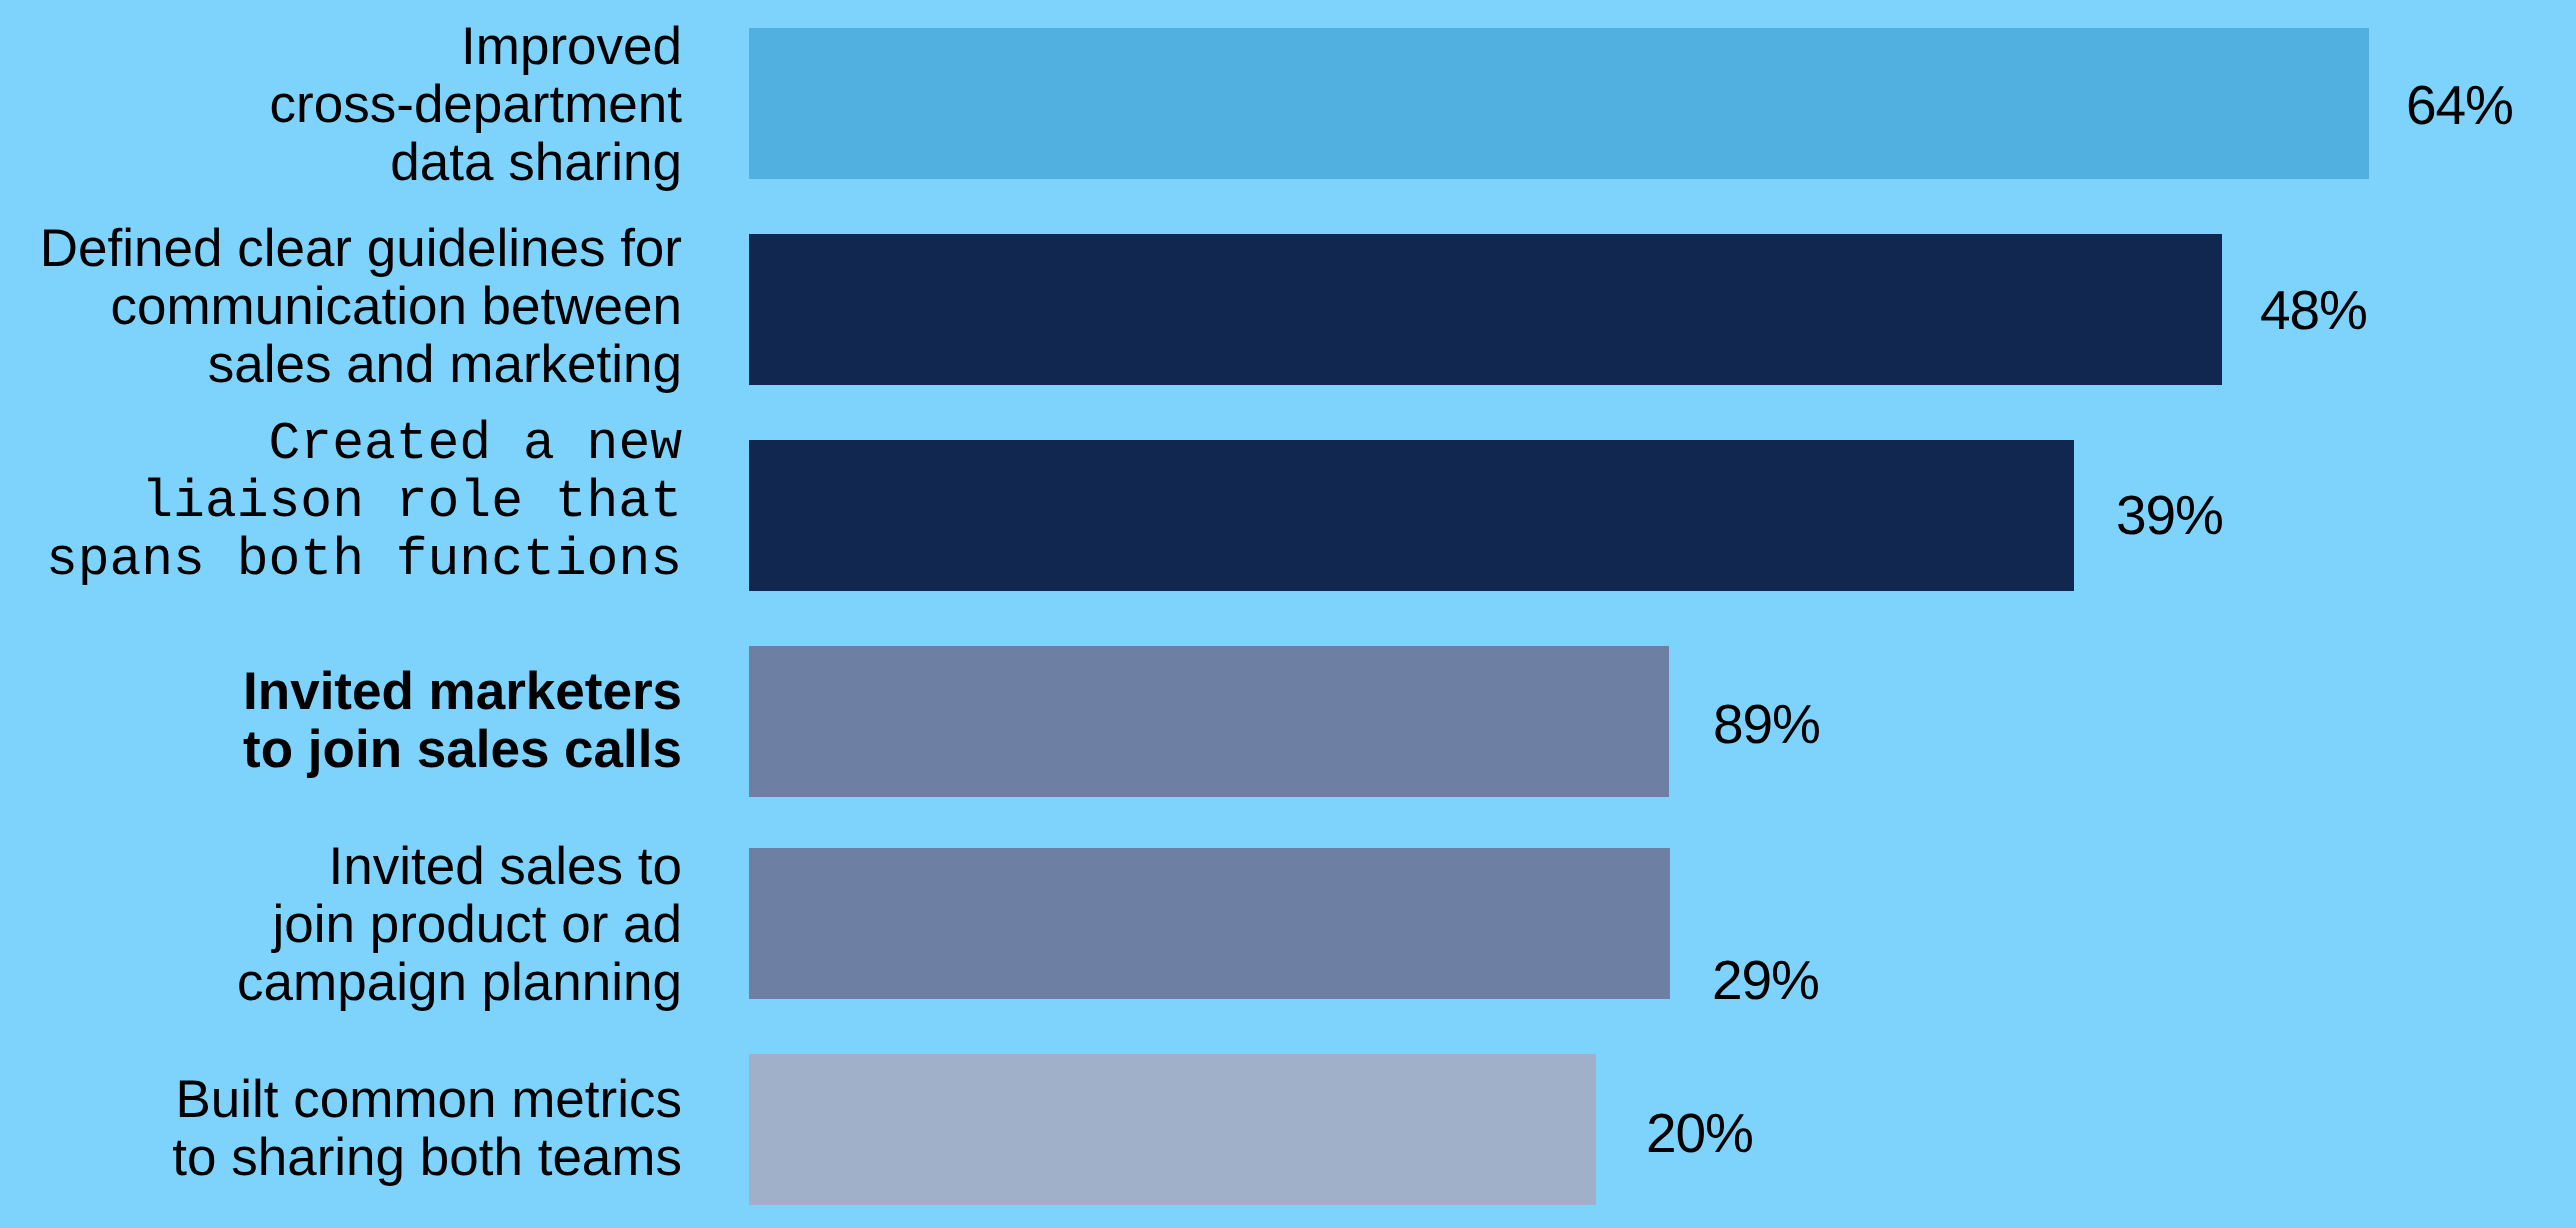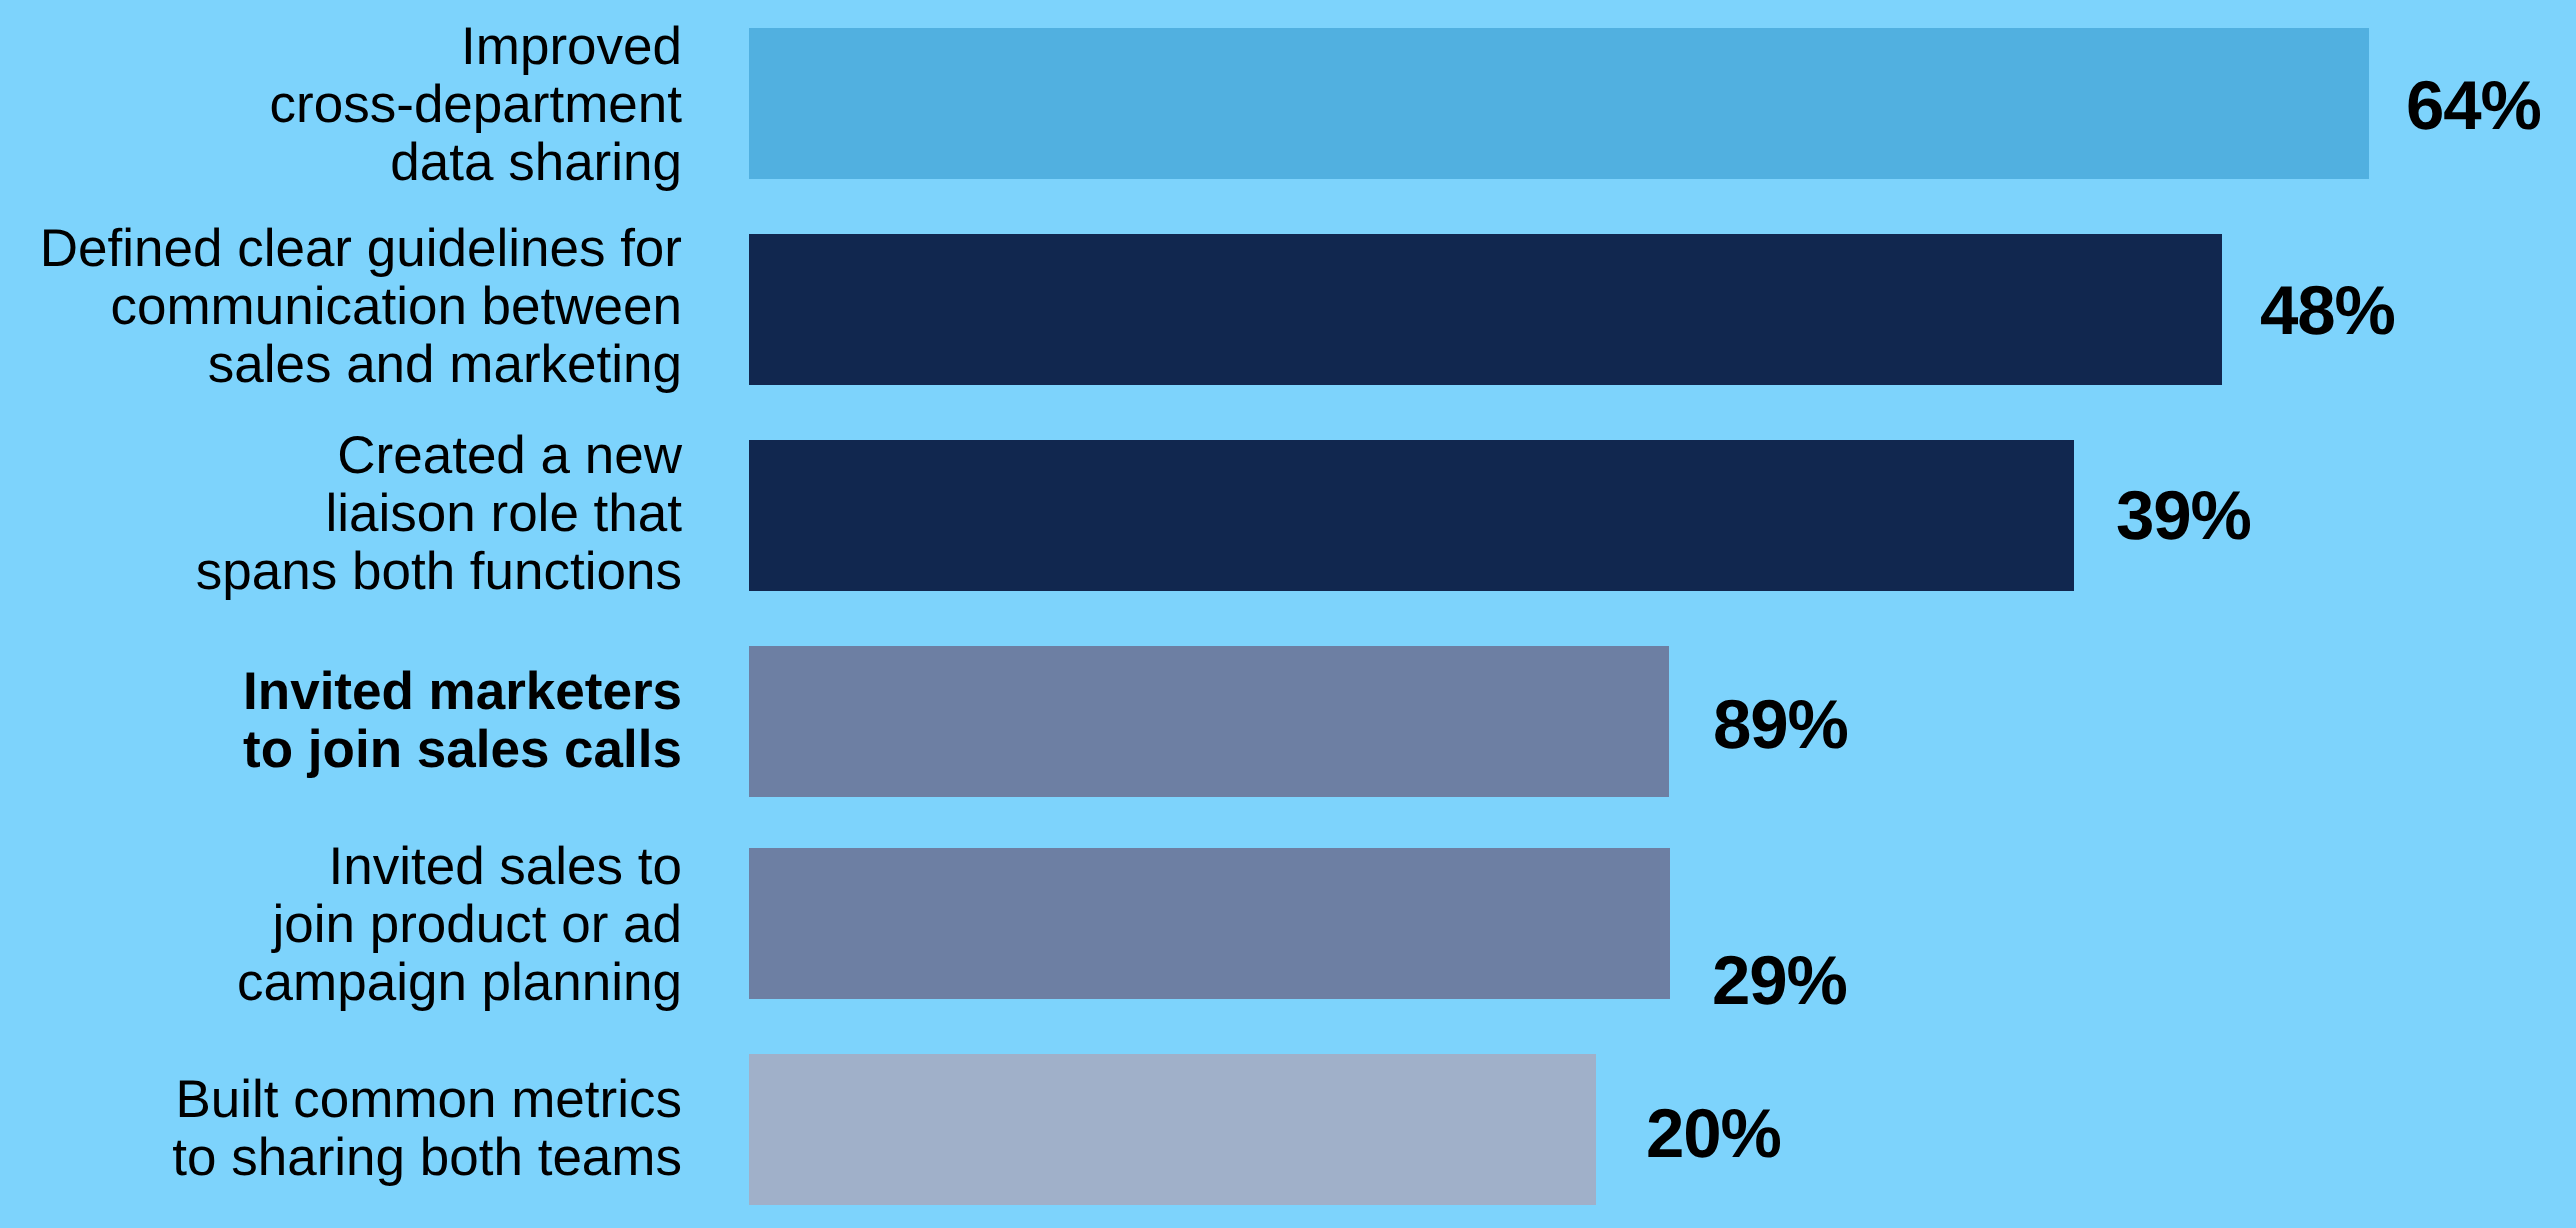--- a/index.html
+++ b/index.html
@@ -34,22 +34,22 @@
     font-variant-ligatures: none;
     font-feature-settings: "liga" 0, "clig" 0;
   }
   .cat-line { display: block; }
   .bar {
     position: absolute;
     left: 749px;
   }
   .value-label {
     position: absolute;
-    font-size: 69px;
-    font-weight: 700;
+    font-size: 55px;
+    font-weight: 400;
     color: #000000;
     line-height: 69px;
     letter-spacing: -1.1px;
     white-space: nowrap;
   }
 </style>
 </head>
 <body>
 
 <div id="chart">
@@ -63,21 +63,21 @@
   <div class="value-label" style="left: 2406px; top: 71px;">64%</div>
 
   <div class="cat-label" style="top: 220px;">
     <span class="cat-line">Defined clear guidelines for</span>
     <span class="cat-line">communication between</span>
     <span class="cat-line">sales and marketing</span>
   </div>
   <div class="bar" style="top: 234px; height: 151px; width: 1473px; background: rgb(17, 39, 79);"></div>
   <div class="value-label" style="left: 2260px; top: 276px;">48%</div>
 
-  <div class="cat-label" style="top: 427px;">
+  <div class="cat-label" style="top: 415px; font-family: Liberation Mono, monospace;">
     <span class="cat-line">Created a new</span>
     <span class="cat-line">liaison role that</span>
     <span class="cat-line">spans both functions</span>
   </div>
   <div class="bar" style="top: 440px; height: 151px; width: 1325px; background: rgb(17, 39, 79);"></div>
   <div class="value-label" style="left: 2116px; top: 481px;">39%</div>
 
   <div class="cat-label" style="top: 663px; font-weight: bold;">
     <span class="cat-line">Invited marketers</span>
     <span class="cat-line">to join sales calls</span>

